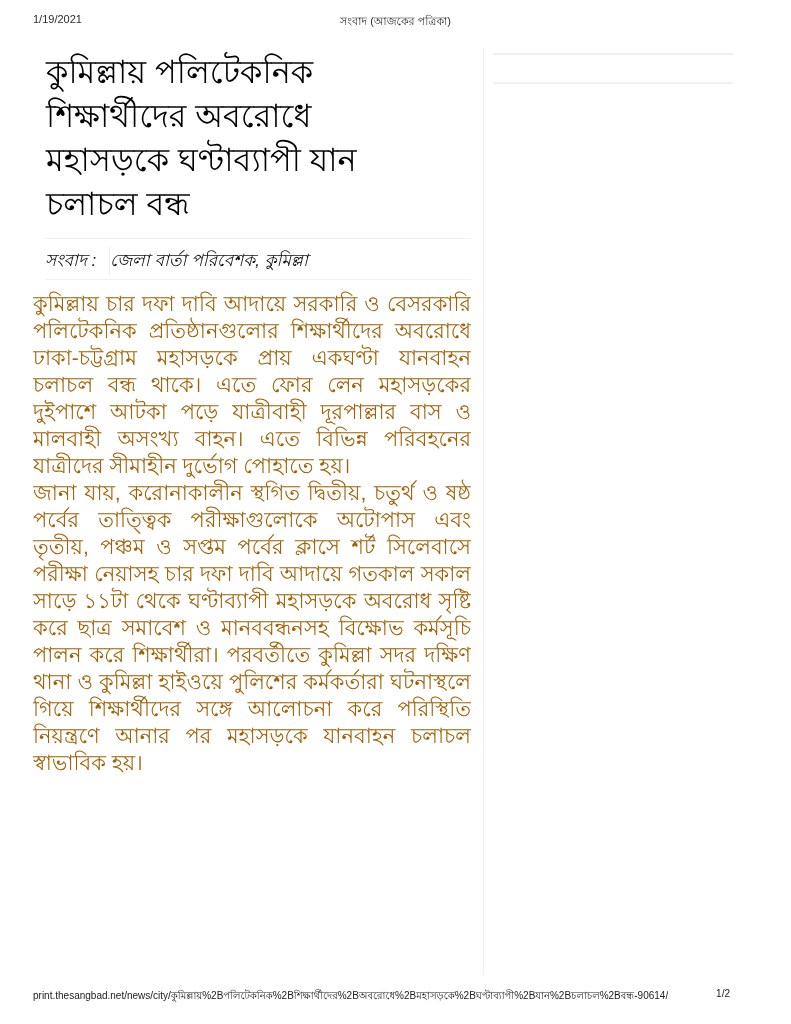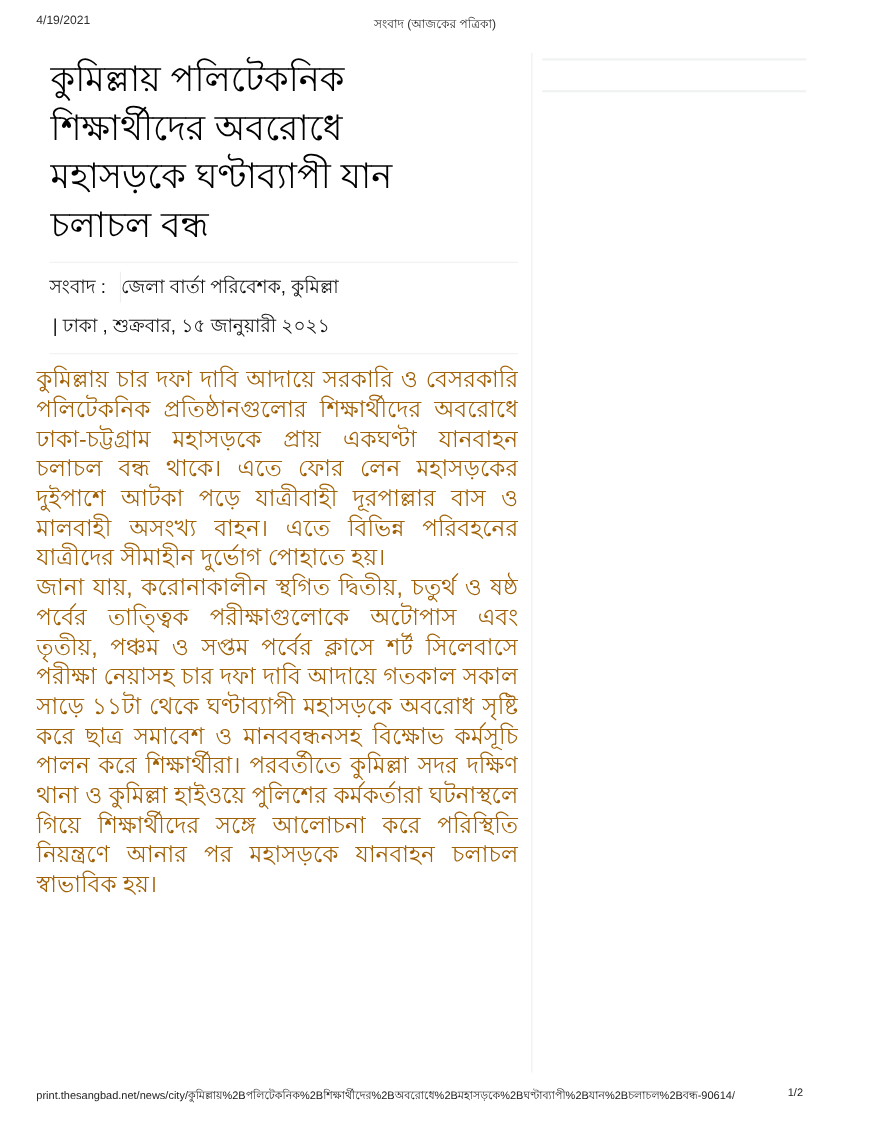--- a/index.html
+++ b/index.html
@@ -45,21 +45,21 @@
   }
   .headline-line { display: block; }
 
   .byline-table {
     margin: 12px 0 10px 12px;
     border-top: 1px solid #f1f1f1;
     border-bottom: 1px solid #f1f1f1;
     font-size: 17px;
     color: #111;
   }
-  .byline-row1 { display: flex; align-items: baseline; padding: 8px 0 4px 0; }
+  .byline-row1 { display: flex; align-items: baseline; padding: 8px 0 4px 0; font-style: italic; }
   .byline-label { width: 64px; flex: 0 0 auto; }
   .byline-value { border-left: 1px solid #ededed; padding-left: 0; }
   .byline-row2 { padding: 4px 0 10px 3px; }
 
   .body-text {
     margin-top: 6px;
     font-size: 21px;
     line-height: 27px;
     text-align: justify;
     color: #a16207;
@@ -104,39 +104,38 @@
     max-width: 668px;
     white-space: nowrap;
     overflow: hidden;
   }
   .pf-page { position: absolute; right: 28px; top: 0; }
 </style>
 </head>
 <body>
 
 <div class="print-header">
-  <span class="ph-date">4/19/2021</span>
+  <span class="ph-date">1/19/2021</span>
   <span class="ph-title">সংবাদ (আজকের পত্রিকা)</span>
 </div>
 
 <div class="article-col">
 
   <h1 class="headline">
     <span class="headline-line">কুমিল্লায় পলিটেকনিক</span>
     <span class="headline-line">শিক্ষার্থীদের অবরোধে</span>
     <span class="headline-line">মহাসড়কে ঘণ্টাব্যাপী যান</span>
     <span class="headline-line">চলাচল বন্ধ</span>
   </h1>
 
   <div class="byline-table">
     <div class="byline-row1">
       <span class="byline-label">সংবাদ :</span>
       <span class="byline-value">জেলা বার্তা পরিবেশক, কুমিল্লা</span>
     </div>
-    <div class="byline-row2">| ঢাকা , শুক্রবার, ১৫ জানুয়ারী ২০২১</div>
   </div>
 
   <div class="body-text">
     <p>কুমিল্লায় চার দফা দাবি আদায়ে সরকারি ও বেসরকারি পলিটেকনিক প্রতিষ্ঠানগুলোর শিক্ষার্থীদের অবরোধে ঢাকা-চট্টগ্রাম মহাসড়কে প্রায় একঘণ্টা যানবাহন চলাচল বন্ধ থাকে। এতে ফোর লেন মহাসড়কের দুইপাশে আটকা পড়ে যাত্রীবাহী দূরপাল্লার বাস ও মালবাহী অসংখ্য বাহন। এতে বিভিন্ন পরিবহনের যাত্রীদের সীমাহীন দুর্ভোগ পোহাতে হয়।</p>
     <p>জানা যায়, করোনাকালীন স্থগিত দ্বিতীয়, চতুর্থ ও ষষ্ঠ পর্বের তাত্ত্বিক পরীক্ষাগুলোকে অটোপাস এবং তৃতীয়, পঞ্চম ও সপ্তম পর্বের ক্লাসে শর্ট সিলেবাসে পরীক্ষা নেয়াসহ চার দফা দাবি আদায়ে গতকাল সকাল সাড়ে ১১টা থেকে ঘণ্টাব্যাপী মহাসড়কে অবরোধ সৃষ্টি করে ছাত্র সমাবেশ ও মানববন্ধনসহ বিক্ষোভ কর্মসূচি পালন করে শিক্ষার্থীরা। পরবর্তীতে কুমিল্লা সদর দক্ষিণ থানা ও কুমিল্লা হাইওয়ে পুলিশের কর্মকর্তারা ঘটনাস্থলে গিয়ে শিক্ষার্থীদের সঙ্গে আলোচনা করে পরিস্থিতি নিয়ন্ত্রণে আনার পর মহাসড়কে যানবাহন চলাচল স্বাভাবিক হয়।</p>
   </div>
 
 </div>
 
 <div class="right-divider"></div>

